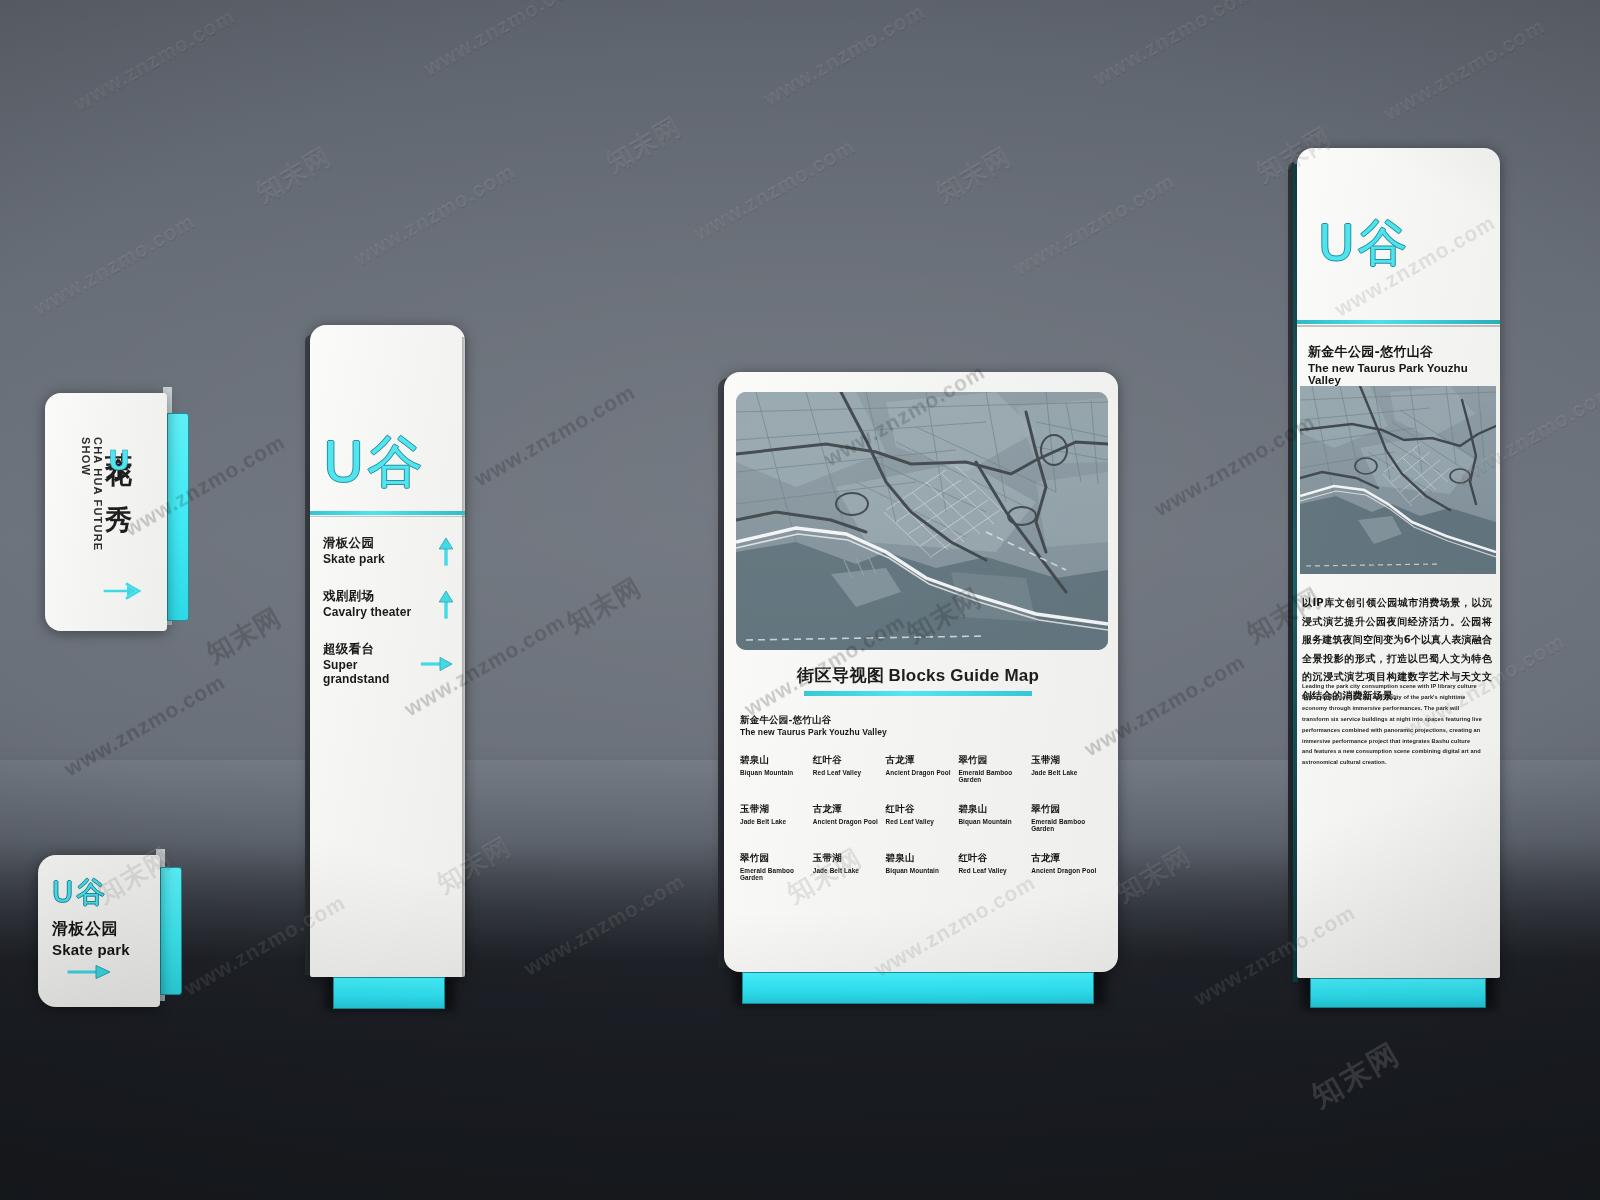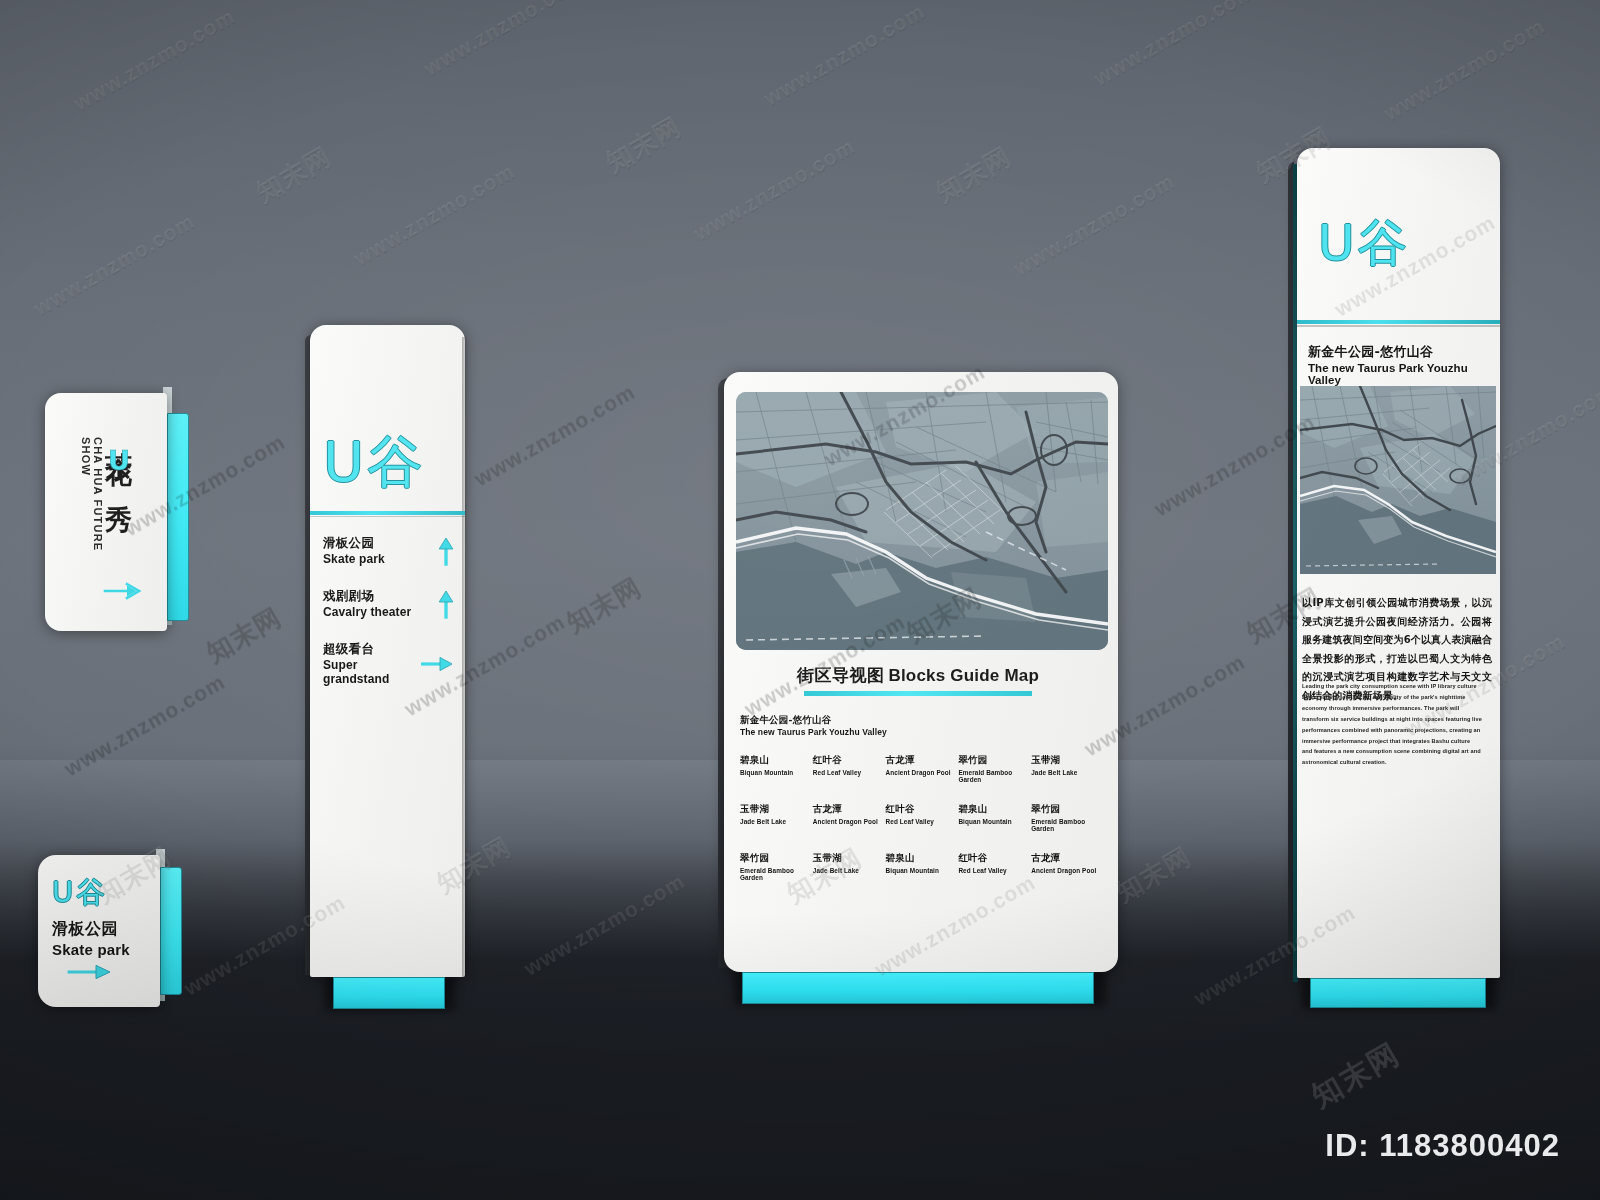--- a/index.html
+++ b/index.html
@@ -561,14 +561,13 @@
     <div class="wm" style="left: 90px; top: 880px; font-family: &quot;DejaVu Sans&quot;, sans-serif; font-size: 26px;">知末网</div>
     <div class="wm" style="left: 430px; top: 870px; font-family: &quot;DejaVu Sans&quot;, sans-serif; font-size: 26px;">知末网</div>
     <div class="wm" style="left: 780px; top: 880px; font-family: &quot;DejaVu Sans&quot;, sans-serif; font-size: 26px;">知末网</div>
     <div class="wm" style="left: 1110px; top: 880px; font-family: &quot;DejaVu Sans&quot;, sans-serif; font-size: 26px;">知末网</div>
   </div>
 
 <div id="vignette"></div>
 
 <div id="brand-ghost">知末网</div>
 <div id="brand">
-  <div class="zm-id">ID: 1183800402</div>
 </div>
 
 </body></html>

